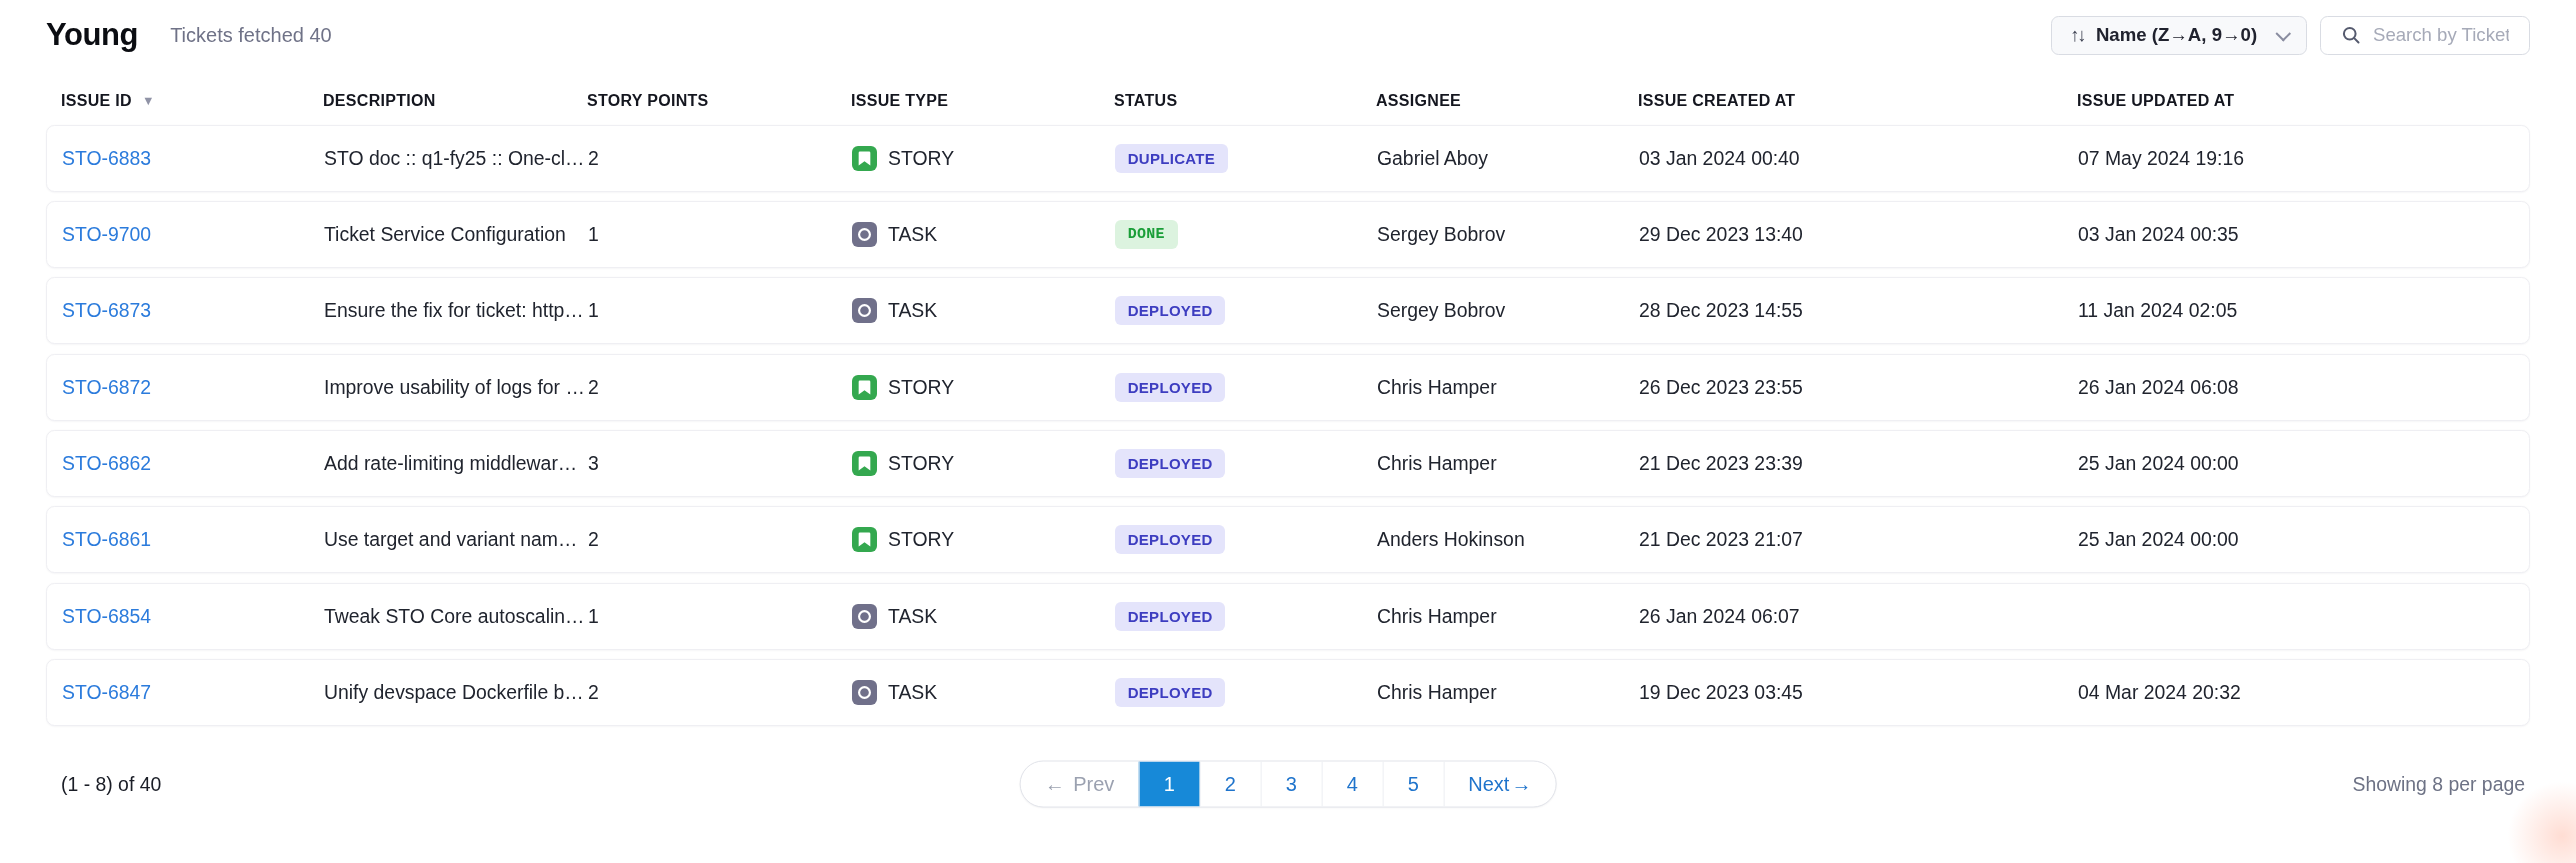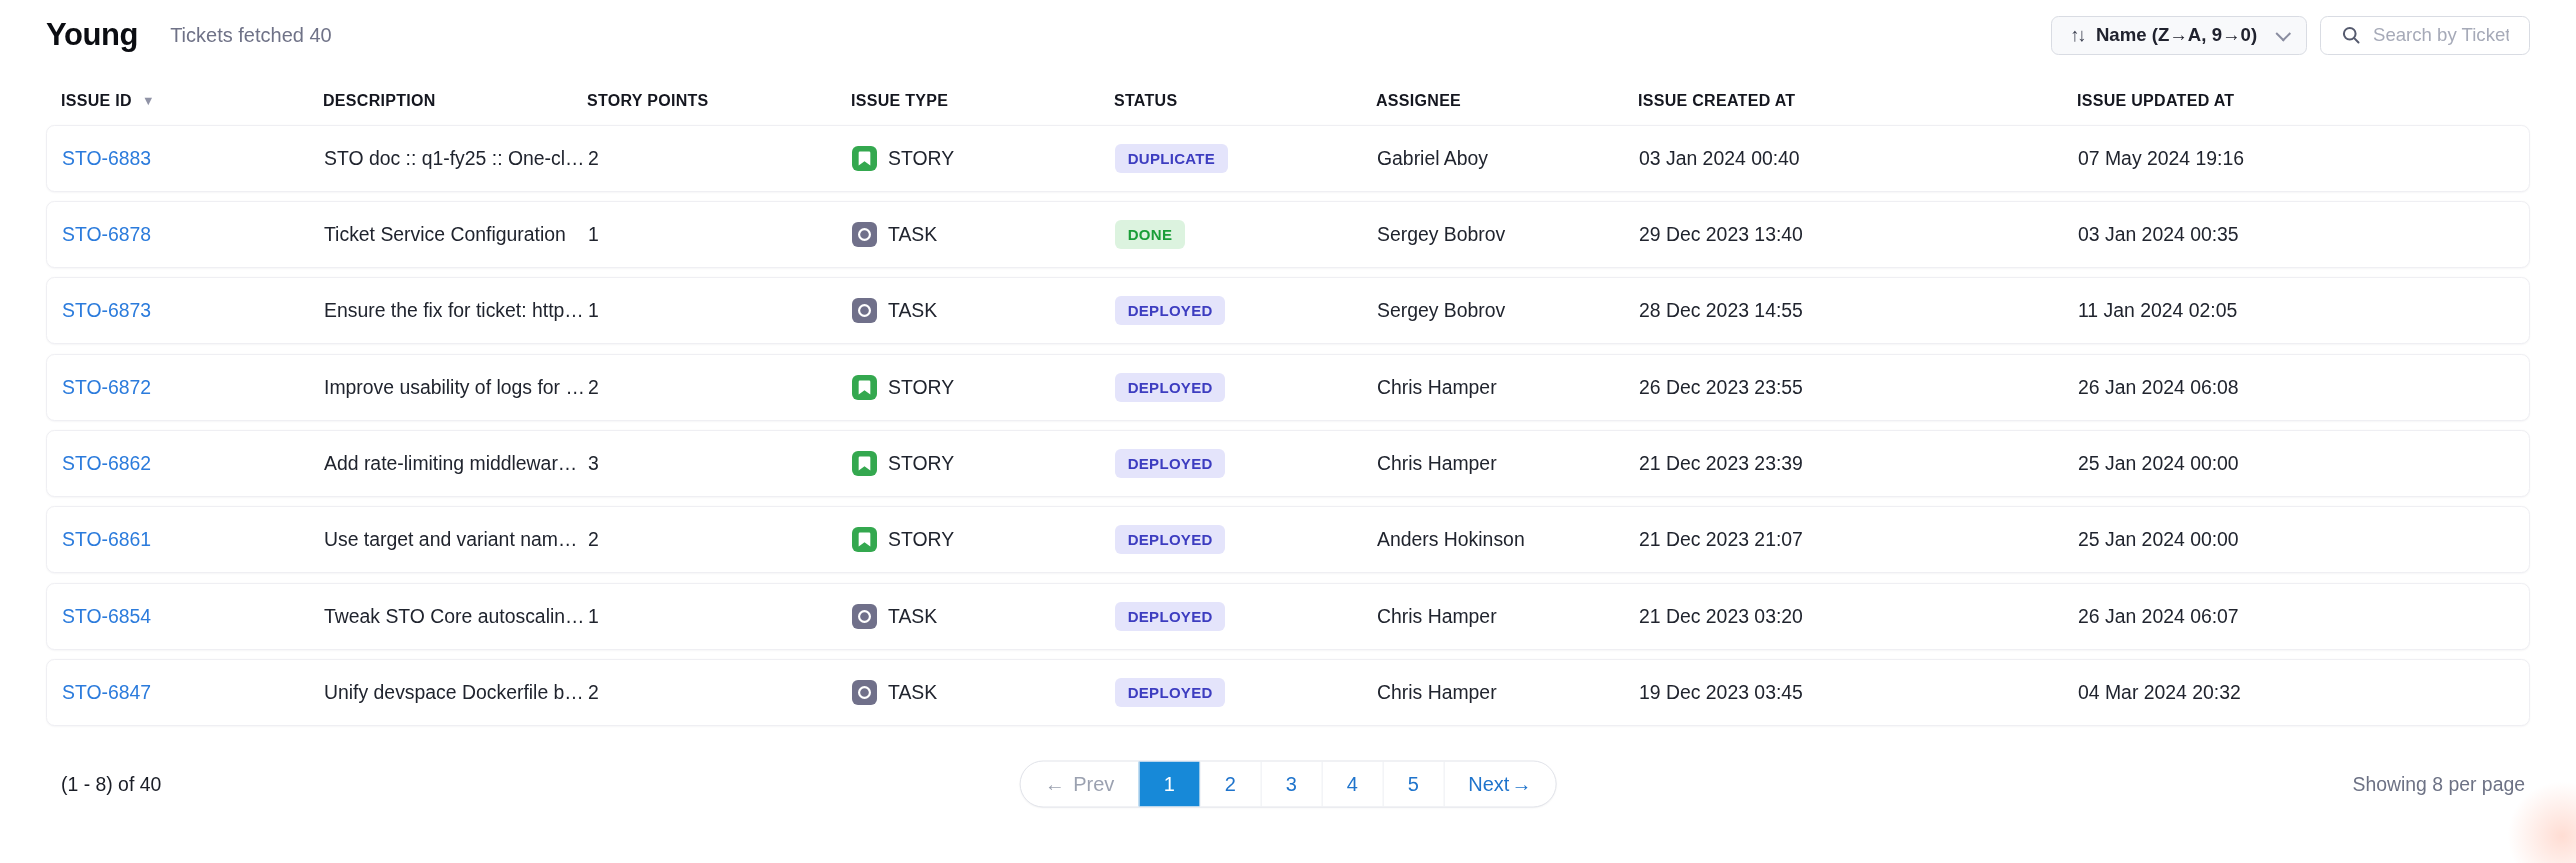--- a/index.html
+++ b/index.html
@@ -47,21 +47,21 @@
     border-radius:8.5px;box-shadow:0 0.8px 1.7px rgba(16,24,40,.04);}
   .cell{font-size:19.4px;color:#20242e;white-space:nowrap;overflow:hidden;text-overflow:ellipsis;}
   .id-link{font-size:19.4px;color:var(--link-blue);text-decoration:none;cursor:pointer;}
   .type-cell{display:flex;align-items:center;gap:11px;}
   .type-icon{width:25px;height:25px;border-radius:6px;display:flex;align-items:center;justify-content:center;flex:none;}
   .icon-story{background:var(--story-icon-green);}
   .icon-task{background:var(--task-icon-slate);}
   .badge{display:inline-block;font-size:15px;font-weight:700;letter-spacing:0.3px;
     padding:6px 12.7px;border-radius:6px;}
   .badge-purple{background:var(--badge-purple-bg);color:var(--badge-purple-text);text-align:center;}
-  .badge-green{background:var(--badge-green-bg);color:var(--badge-green-text);}
+  .badge-green{background:var(--badge-green-bg);color:var(--badge-green-text);font-family:Liberation Mono, monospace;}
 
   
   .footer{position:relative;margin-top:34px;height:49px;}
   .range-label{position:absolute;left:15px;top:50%;transform:translateY(-50%);
     font-size:19.4px;color:#1a1d26;}
   .showing-label{position:absolute;right:5px;top:50%;transform:translateY(-50%);
     font-size:19.4px;color:#6d7285;}
   .pager{position:absolute;left:50%;top:50%;transform:translate(-50%,-50%);
     display:inline-flex;align-items:stretch;height:47px;border:0.8px solid #e2e4ea;
     border-radius:24px;background:#fff;overflow:hidden;box-shadow:0 0.8px 1.7px rgba(16,24,40,.05);}
@@ -141,21 +141,21 @@
         </span>
         <span>STORY</span>
       </div>
       <div class="cell"><span class="badge badge-purple">DUPLICATE</span></div>
       <div class="cell">Gabriel Aboy</div>
       <div class="cell">03 Jan 2024 00:40</div>
       <div class="cell">07 May 2024 19:16</div>
     </div>
 
     <div class="grid row-card">
-      <div class="cell"><a class="id-link">STO-6878</a></div>
+      <div class="cell"><a class="id-link">STO-9700</a></div>
       <div class="cell">Ticket Service Configuration</div>
       <div class="cell">1</div>
       <div class="cell type-cell">
         <span class="type-icon icon-task">
           <svg width="25" height="25" viewBox="0 0 30 30">
             <path class="glyph-story" d="M9.5 6.5 h11 a1.5 1.5 0 0 1 1.5 1.5 v15.5 l-7 -5.3 -7 5.3 v-15.5 a1.5 1.5 0 0 1 1.5 -1.5 z" fill="#fff" style="display: none;"></path>
             <circle class="glyph-task" cx="15" cy="15" r="6.5" fill="none" stroke="#fff" stroke-width="2.6"></circle>
           </svg>
         </span>
         <span>TASK</span>
@@ -250,21 +250,20 @@
         <span class="type-icon icon-task">
           <svg width="25" height="25" viewBox="0 0 30 30">
             <path class="glyph-story" d="M9.5 6.5 h11 a1.5 1.5 0 0 1 1.5 1.5 v15.5 l-7 -5.3 -7 5.3 v-15.5 a1.5 1.5 0 0 1 1.5 -1.5 z" fill="#fff" style="display: none;"></path>
             <circle class="glyph-task" cx="15" cy="15" r="6.5" fill="none" stroke="#fff" stroke-width="2.6"></circle>
           </svg>
         </span>
         <span>TASK</span>
       </div>
       <div class="cell"><span class="badge badge-purple">DEPLOYED</span></div>
       <div class="cell">Chris Hamper</div>
-      <div class="cell">21 Dec 2023 03:20</div>
       <div class="cell">26 Jan 2024 06:07</div>
     </div>
 
     <div class="grid row-card">
       <div class="cell"><a class="id-link">STO-6847</a></div>
       <div class="cell">Unify devspace Dockerfile build</div>
       <div class="cell">2</div>
       <div class="cell type-cell">
         <span class="type-icon icon-task">
           <svg width="25" height="25" viewBox="0 0 30 30">

